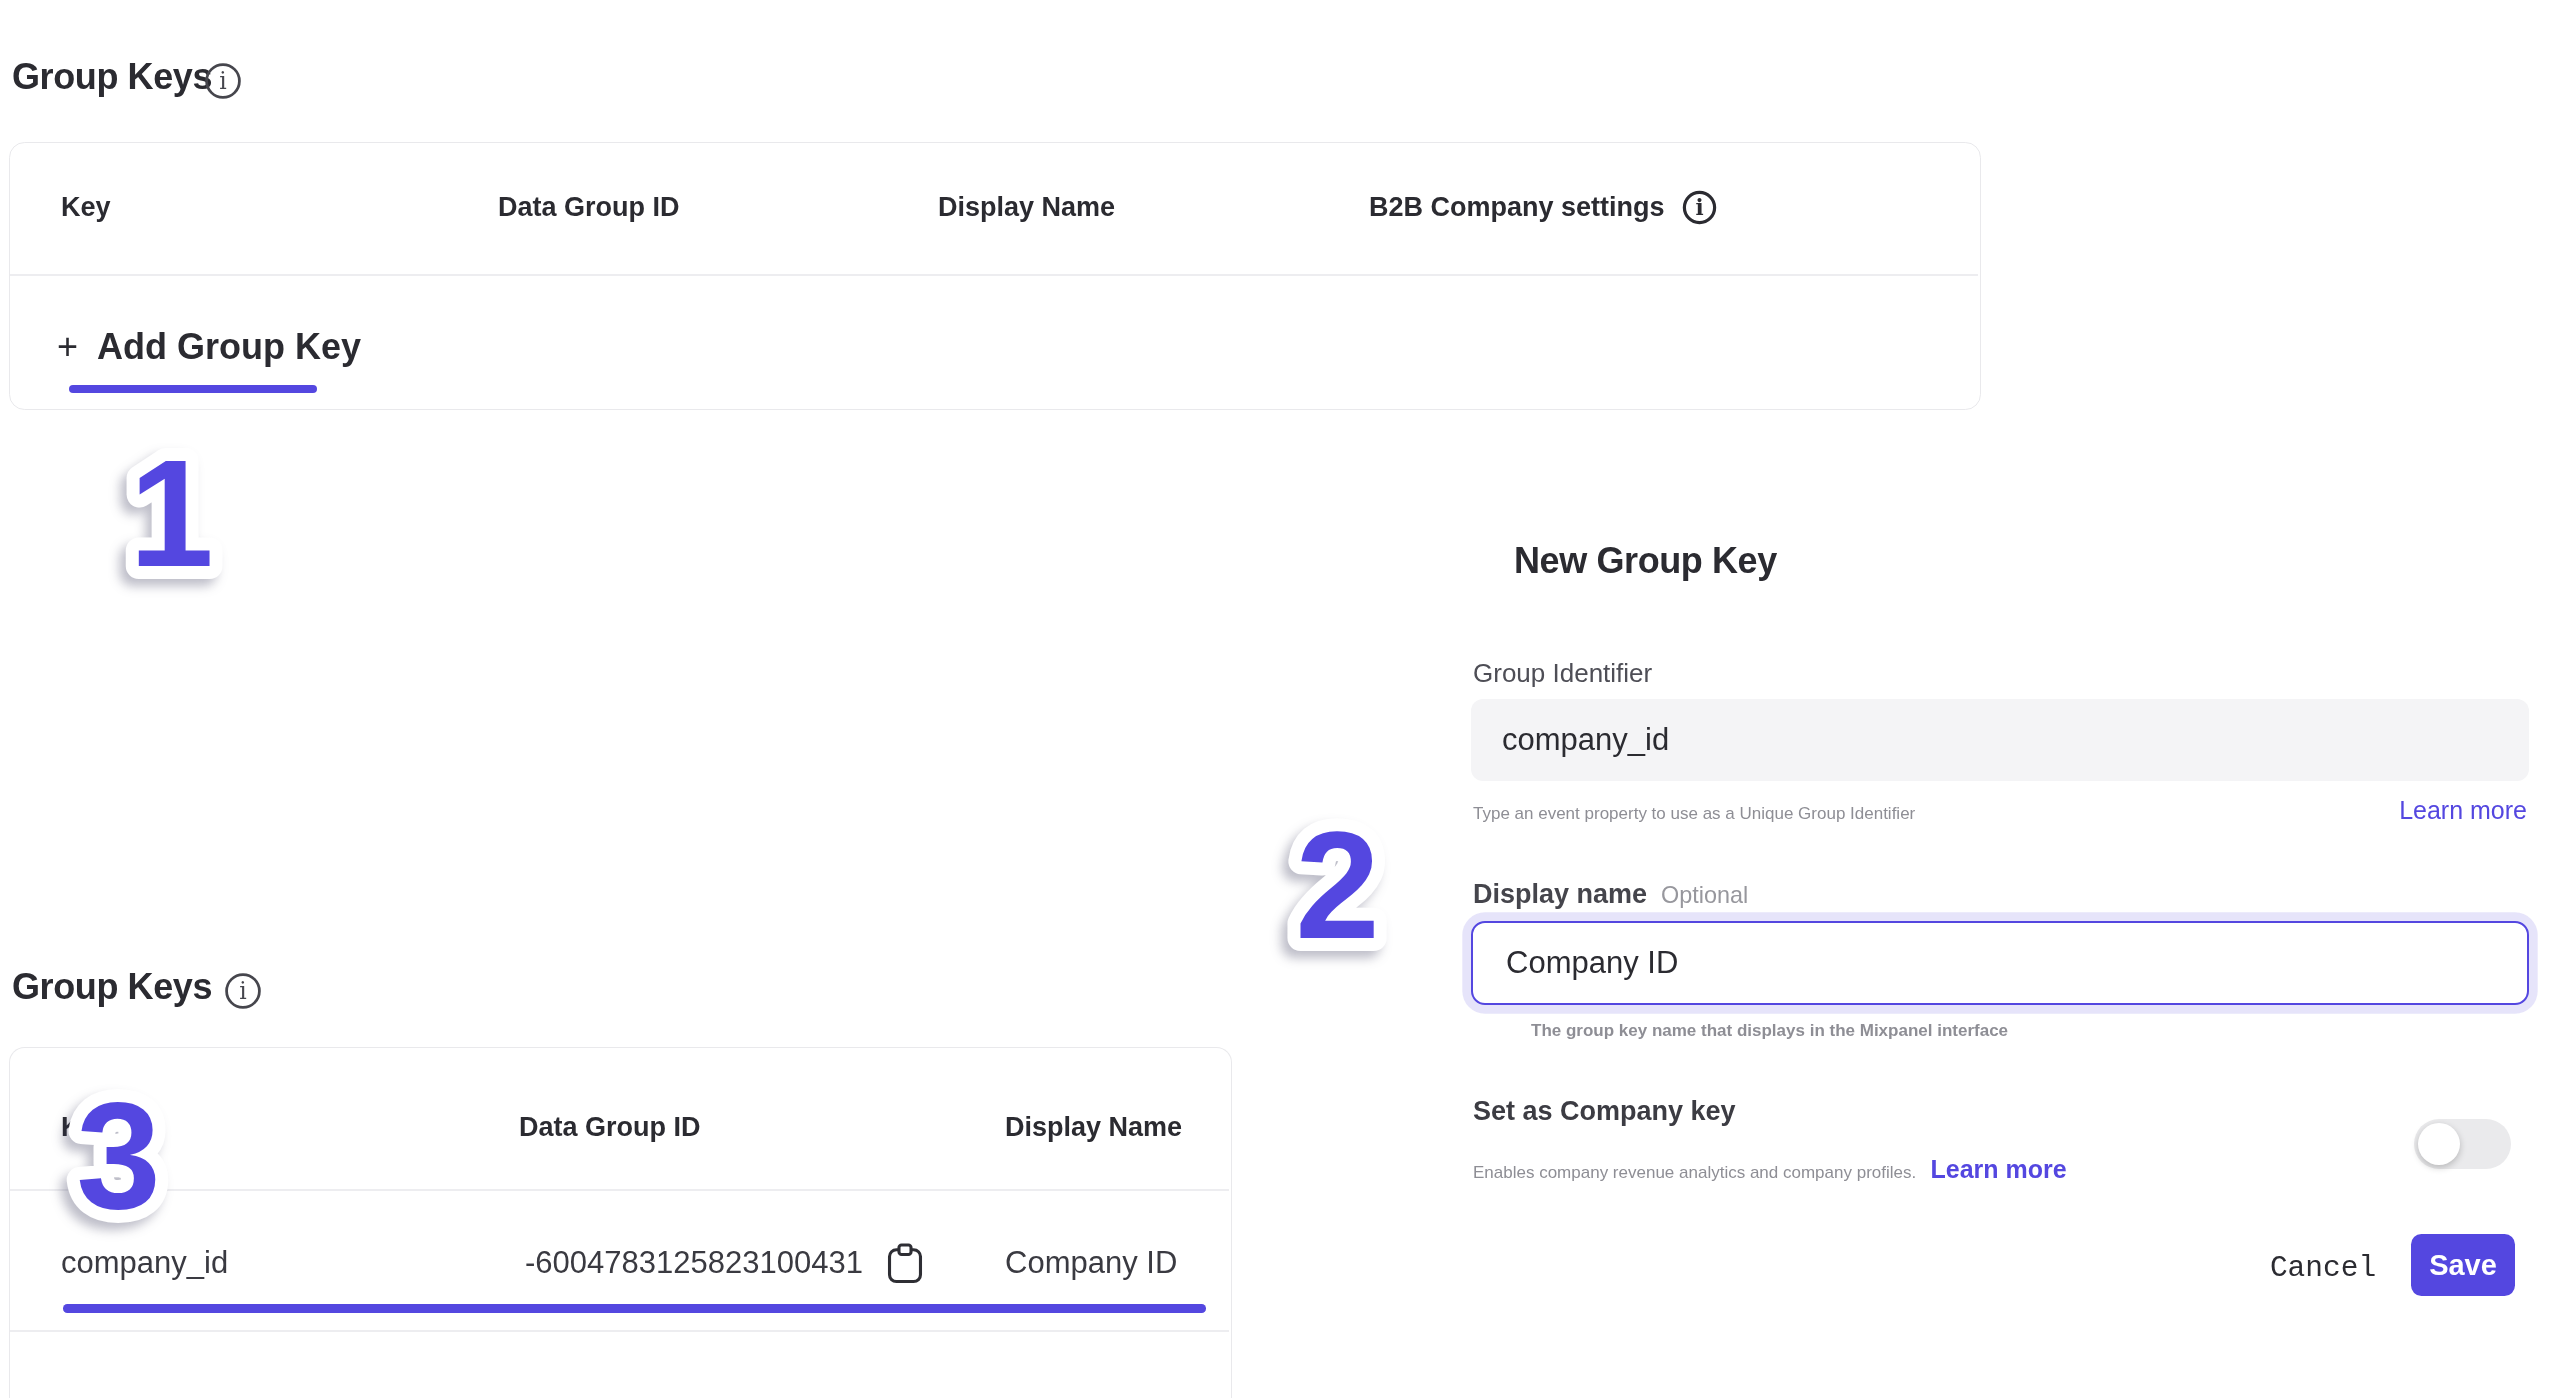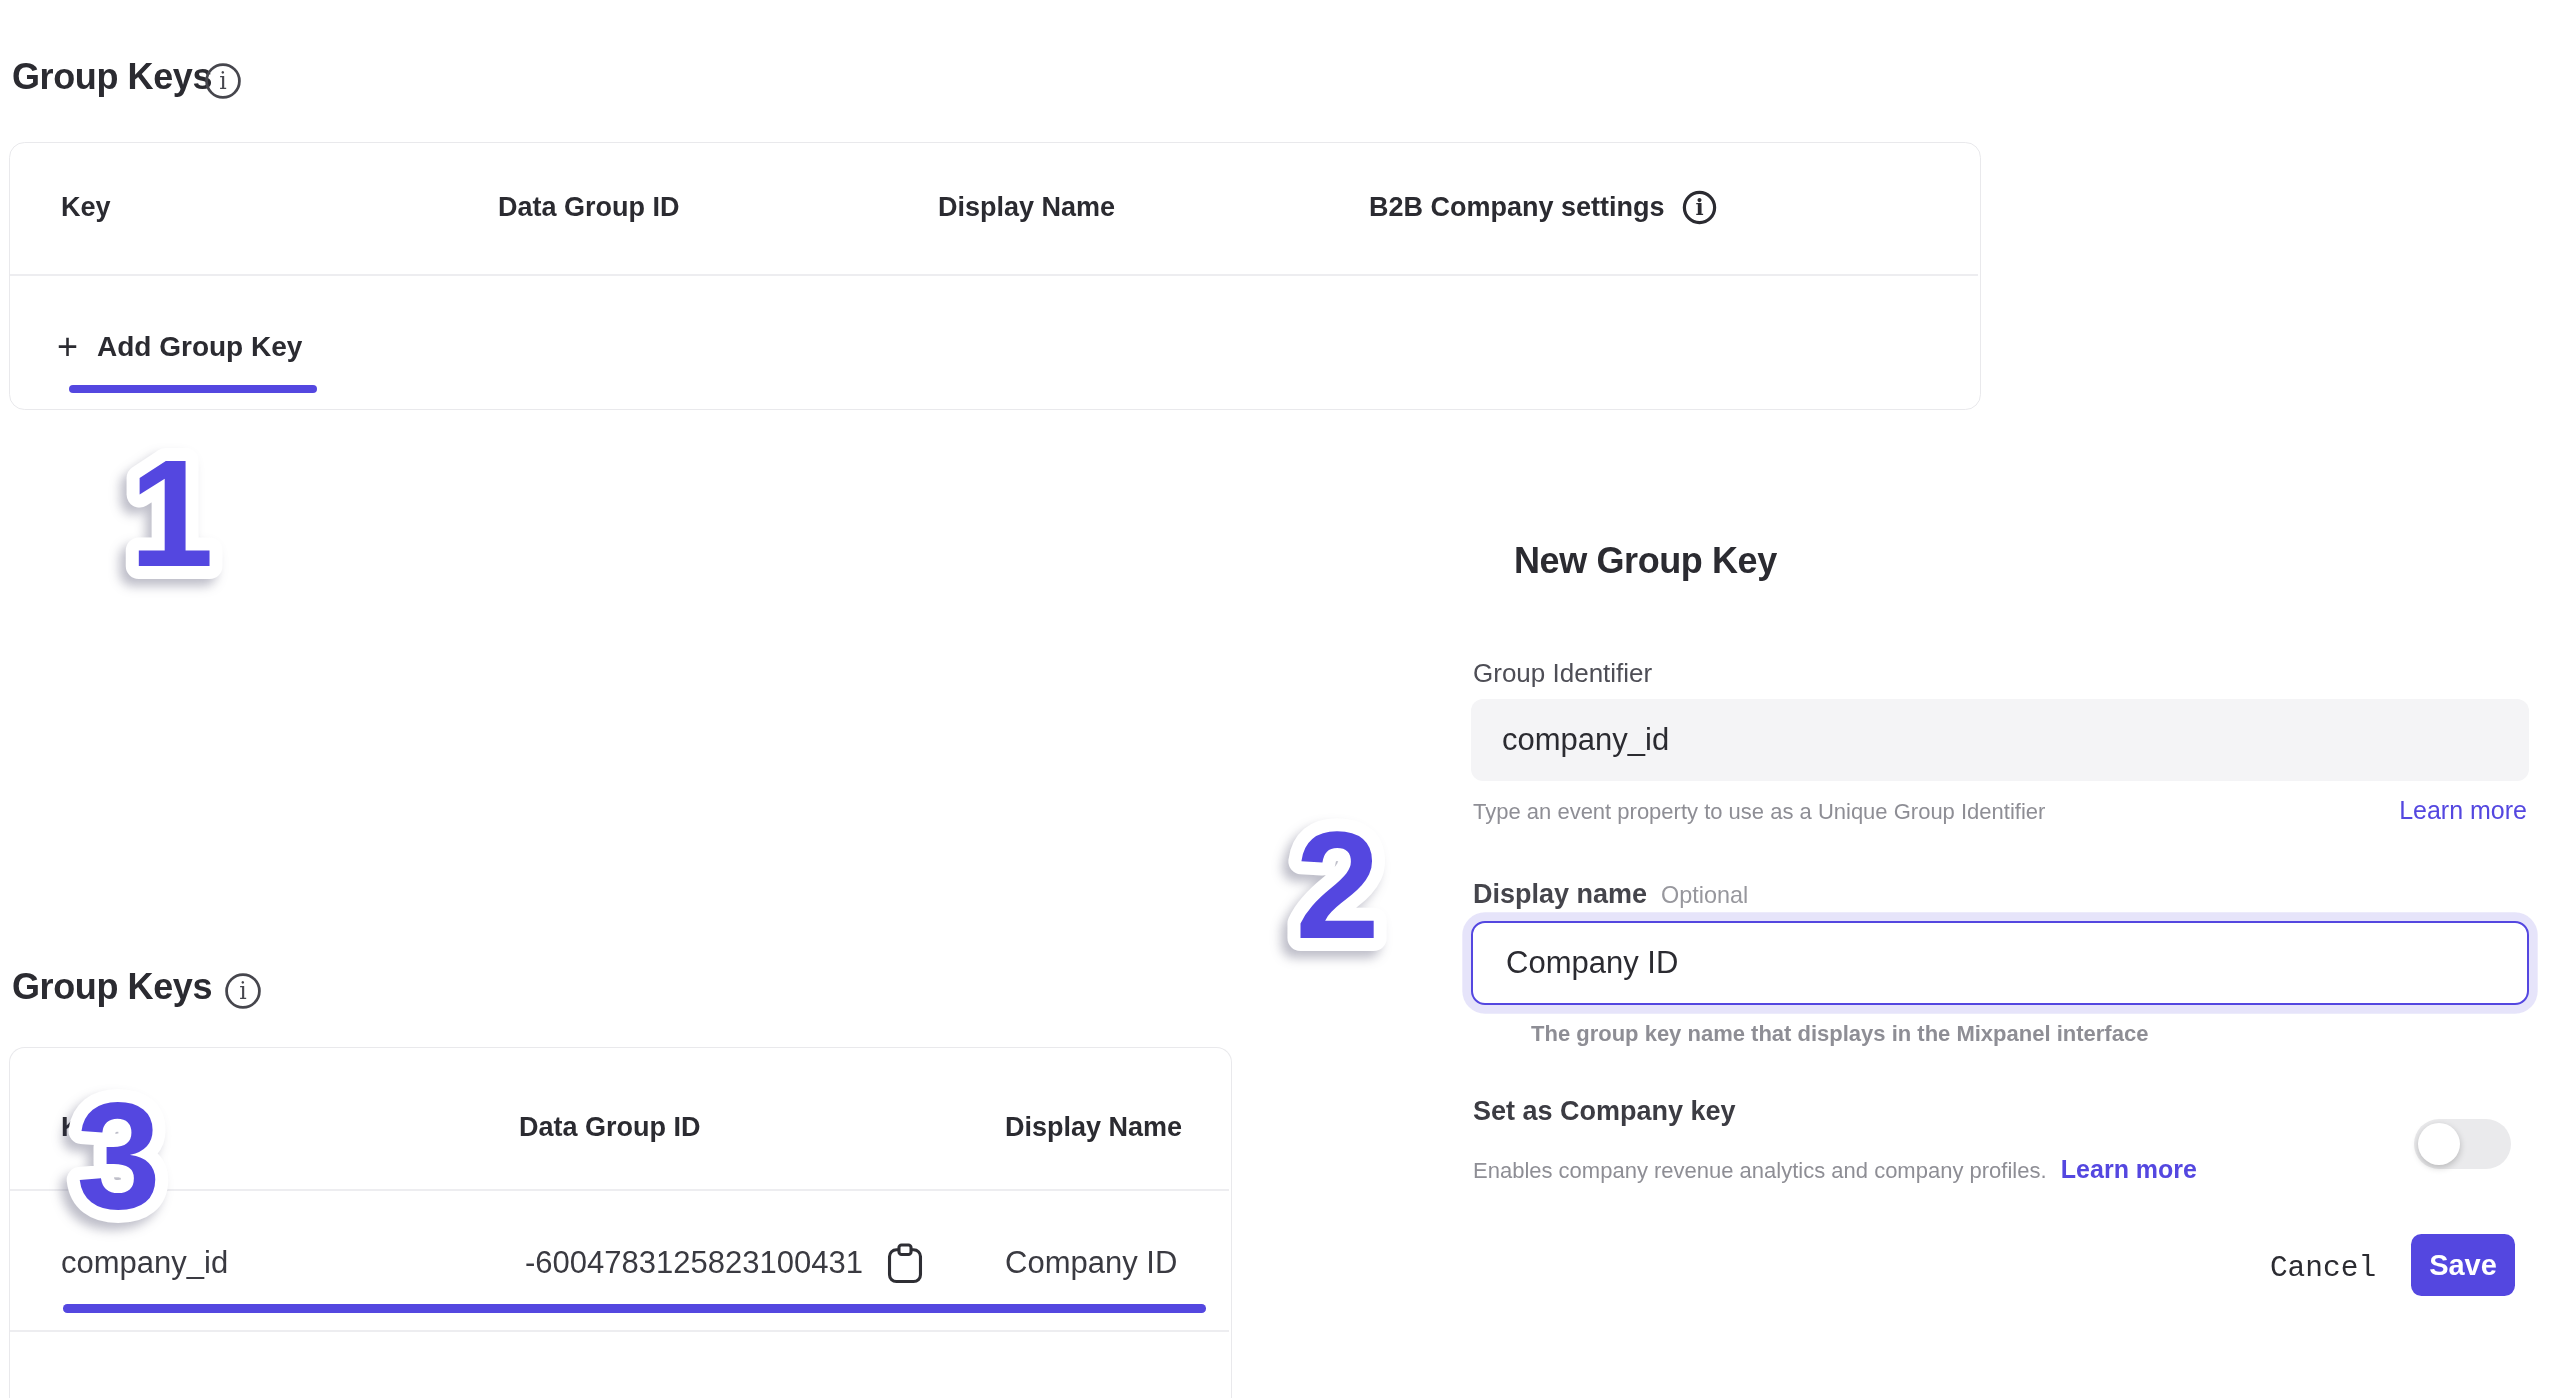--- a/index.html
+++ b/index.html
@@ -16,40 +16,40 @@
   .card { background:#ffffff; border:1.7px solid #e9e9ec; border-radius:15.6px; }
   .card.clipped { border-bottom:none; border-radius:15.6px 15.6px 0 0; }
   .th { font-size:27px; font-weight:700; color:#2b2b31; white-space:nowrap; }
   .td { font-size:31px; font-weight:400; color:#3a3a41; white-space:nowrap; }
   .hdiv { height:1.7px; background:#ededf0; }
 
   
   .add-btn { display:flex; align-items:center; gap:19px; background:none; border:none;
              cursor:pointer; color:#2b2b31; }
   .add-btn .plus { font-size:36px; font-weight:400; line-height:1; color:#2b2b31; }
-  .add-btn .lbl  { font-size:28px; font-weight:700; }
+  .add-btn .lbl  { font-size:36px; font-weight:700; }
 
   .accent-underline { background:#5447e0; border-radius:4.3px; }
 
   
   .step { overflow:visible; filter:drop-shadow(-5.2px 7.8px 5.2px rgba(50,50,85,.32)); pointer-events:none; }
   .step text { font-family:"Liberation Sans", sans-serif; font-size:175px; font-weight:700;
                fill:#5447e0; stroke:#ffffff; stroke-width:30px; stroke-linejoin:round;
                paint-order:stroke; text-anchor:middle; }
 
   
   .form-title { font-size:36px; font-weight:700; letter-spacing:-0.4px;margin-left:44px; }
   .field-label { font-size:26px; color:#4e4e56; }
   .field-label-bold { font-size:27px; font-weight:700; color:#45454c; }
   .optional { font-size:23.4px; color:#97979d; font-weight:400; }
   .input { display:flex; align-items:center; font-size:31px; color:#2b2b31; }
   .input-plain { background:#f4f4f6; border-radius:12px; padding-left:31px; }
   .input-focus { background:#ffffff; border:2.6px solid #5447e0; border-radius:14px; padding-left:33px;
                  box-shadow:0 0 0 8.7px rgba(84,71,224,.15); }
-  .helper { font-size:22px; color:#8e8e95; white-space:nowrap; }
+  .helper { font-size:17px; color:#8e8e95; white-space:nowrap; }
   .link { font-size:25px; color:#5447e0; text-decoration:none; white-space:nowrap; cursor:pointer; }
   .link.bold { font-weight:600; }
   .helper-row { display:flex; justify-content:space-between; align-items:baseline; }
 
   
   .toggle { width:97px; height:50px; border-radius:25px; background:#eaeaec; position:relative; cursor:pointer; }
   .toggle .knob { position:absolute; left:4.3px; top:4.3px; width:42px; height:42px; border-radius:50%;
                   background:#ffffff; box-shadow:0 2.6px 7px rgba(0,0,0,.22); }
 
   

